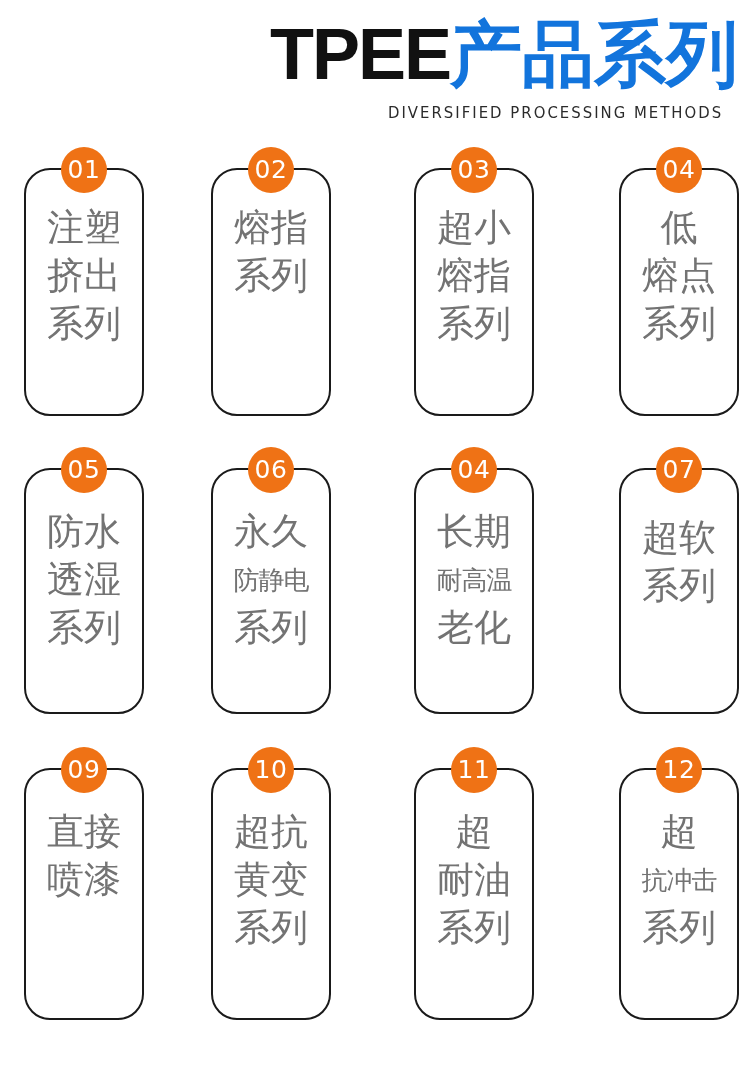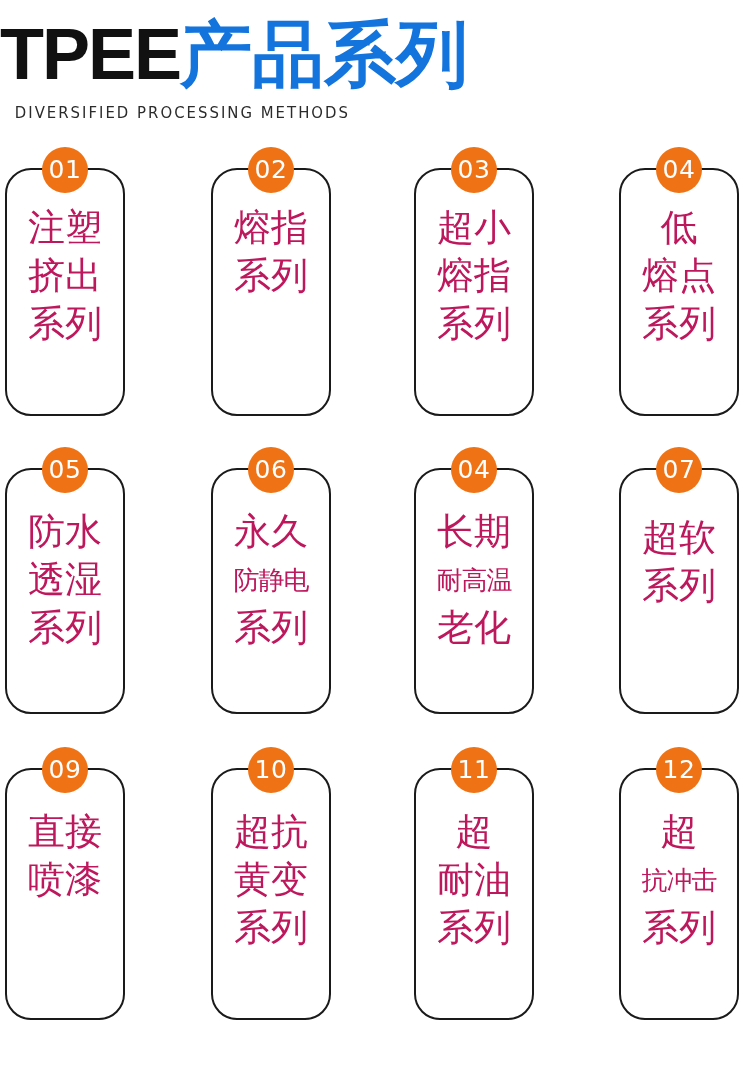--- a/index.html
+++ b/index.html
@@ -12,21 +12,21 @@
     background: #ffffff;
     font-family: "Liberation Sans", "DejaVu Sans", sans-serif;
     overflow: hidden;
     position: relative;
   }
 
   
   .header {
     width: 738px;
     padding-top: 18px;
-    text-align: left;
+    text-align: right;
   }
   .title-line {
     display: block;
     line-height: 1;
     white-space: nowrap;
     font-weight: bold;
     letter-spacing: -1px;
   }
   .title-en {
     font-family: "Liberation Sans", "DejaVu Sans", sans-serif;
@@ -92,21 +92,21 @@
     line-height: 46px;
     text-align: center;
     letter-spacing: 0.5px;
     font-family: "DejaVu Sans", "Liberation Sans", sans-serif;
     z-index: 5;
   }
   .card-text {
     position: relative;
     z-index: 2;
     text-align: center;
-    color: #be185d;
+    color: #737373;
     font-family: "Liberation Sans", "DejaVu Sans", sans-serif;
     font-weight: 400;
   }
   .card-text .ln {
     display: block;
     white-space: nowrap;
     font-size: 37px;
     line-height: 48px;
     letter-spacing: 0px;
   }
@@ -122,21 +122,21 @@
   .r2 .card { height: 246px; }
   .r2 .card-text { padding-top: 38px; }
 
   .r3 .card { height: 252px; }
   .r3 .card-text { padding-top: 38px; }
 
   
   .card.two .card-text { padding-top: 44px; }
 
   
-  .c1 { left: 5px; }
+  .c1 { left: 24px; }
   .c2 { left: 211px; }
   .c3 { left: 414px; }
   .c4 { left: 619px; }
 </style>
 </head>
 <body>
 
 <div class="header">
   <div class="title-line">
     <span class="title-en">TPEE</span><span class="title-cn">产品系列</span>

